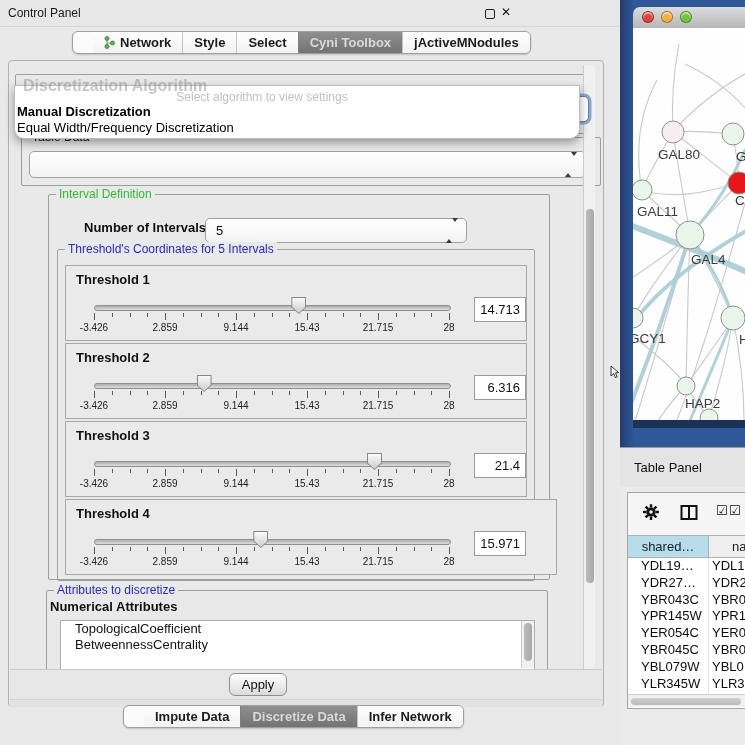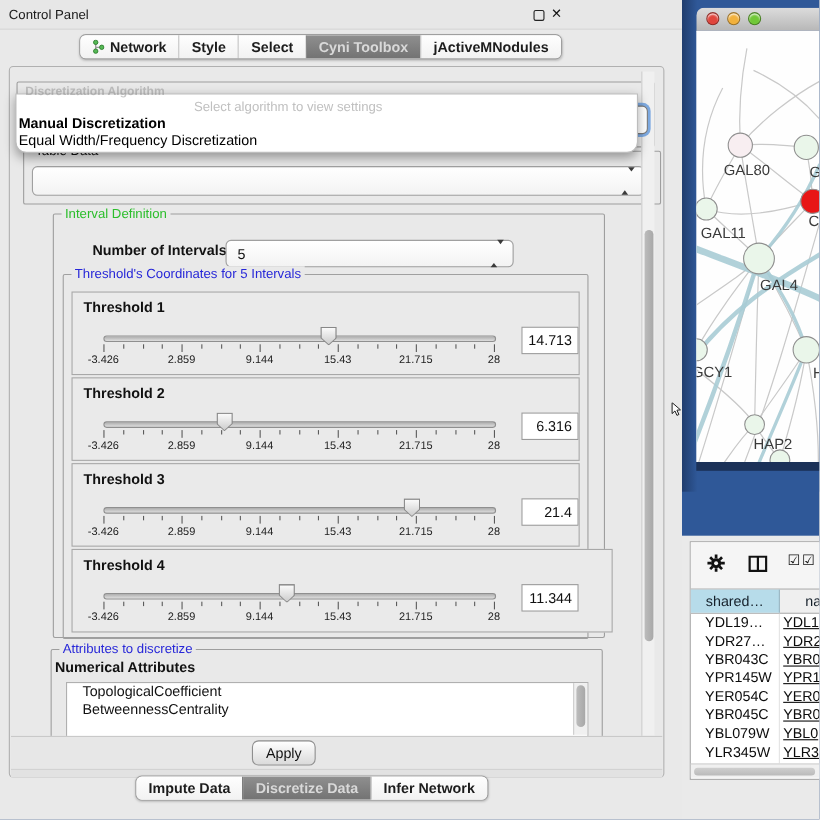--- a/index.html
+++ b/index.html
@@ -9,38 +9,38 @@
 
   
   #titlebar{position:absolute;left:0;top:0;width:620px;height:26px;background:#e7e7e7;border-bottom:1px solid #d6d6d6;}
   #titlebar .ttl{position:absolute;left:8px;top:0;line-height:26px;font-size:12px;color:#1a1a1a;}
   #float-icon{position:absolute;left:485px;top:9px;width:8px;height:8px;border:1.6px solid #222;border-radius:2px;}
   #close-icon{position:absolute;left:501px;top:5px;font-size:12px;font-weight:bold;color:#111;}
 
   
   .tabbar{position:absolute;display:flex;border:1px solid #9f9f9f;border-radius:6px;overflow:hidden;background:#fbfbfb;box-shadow:0 1px 2px rgba(0,0,0,0.18);}
   .tab{padding:0 11px;height:21px;line-height:21px;font-size:13px;font-weight:600;color:#1c1c1c;border-left:1px solid #c4c4c4;background:linear-gradient(#fefefe,#f2f2f2);display:flex;align-items:center;gap:5px;white-space:nowrap;}
-  .tab:first-child{border-left:none;}
+  .tab:first-child{border-left:none;margin-left:20px;}
   .tab.active{background:linear-gradient(#8f8f8f,#737373);color:#d9d9d9;border-left-color:#7e7e7e;}
 
   
   #main-panel{position:absolute;left:8px;top:60px;width:594px;height:645px;border:1px solid #b0b0b0;border-radius:4px;background:#e9e9e9;}
   .group{position:absolute;border:1px solid #9e9e9e;border-radius:2px;}
   .gtitle{position:absolute;top:-8px;left:7px;background:#e9e9e9;padding:0 3px;font-size:12px;line-height:15px;color:#111;white-space:nowrap;}
 
   .combo{position:absolute;background:linear-gradient(#ffffff,#f3f3f3);border:1px solid #a0a0a0;border-radius:5px;color:#111;}
   .combo .ctext{position:absolute;left:10px;top:0;bottom:0;display:flex;align-items:center;font-size:13px;}
   .stepper{position:absolute;right:8px;top:50%;transform:translateY(-50%);}
   .arr-up{width:0;height:0;border-left:3.5px solid transparent;border-right:3.5px solid transparent;border-bottom:4.5px solid #3a3a3a;margin-bottom:2.5px;}
   .arr-dn{width:0;height:0;border-left:3.5px solid transparent;border-right:3.5px solid transparent;border-top:4.5px solid #3a3a3a;}
 
   
   #algo-combo-ghost{position:absolute;left:200px;top:35px;width:378px;height:24px;border:1px solid #7a7a7a;border-radius:5px;background:#fff;box-shadow:0 0 0 2.5px rgba(106,158,222,0.85);z-index:1;}
   #algo-popup{position:absolute;left:5px;top:24px;width:564px;height:52px;background:#fff;border:1px solid #bdbdbd;border-radius:0 0 10px 10px;box-shadow:0 4px 10px rgba(0,0,0,0.35);z-index:5;}
-  #algo-ghost-title{position:absolute;left:8px;top:-9px;font-size:11px;font-weight:bold;color:rgba(130,130,130,0.45);z-index:6;white-space:nowrap;}
+  #algo-ghost-title{position:absolute;left:8px;top:-9px;font-size:16px;font-weight:bold;color:rgba(130,130,130,0.45);z-index:6;white-space:nowrap;}
   #algo-hint{position:absolute;left:40px;right:110px;top:4px;text-align:center;font-size:12px;color:#c0c0c0;}
   .algo-opt{position:absolute;left:2px;font-size:13px;color:#000;white-space:nowrap;}
 
   
   .thr-panel{position:absolute;left:7px;width:460px;height:74px;border:1px solid #a8a8a8;background:#eaeaea;}
   .thr-label{position:absolute;left:10px;top:6px;font-size:13px;font-weight:bold;color:#111;}
   .track{position:absolute;left:28px;top:39px;width:355px;height:4px;background:linear-gradient(#aeaeae,#dedede);border:1px solid #8f8f8f;border-radius:3px;}
   .thumb{position:absolute;top:31px;width:15px;height:17px;clip-path:polygon(0 0,100% 0,100% 60%,50% 100%,0 60%);background:#878787;}
   .thumb:before{content:"";position:absolute;left:1px;top:1px;right:1px;bottom:1px;clip-path:polygon(0 0,100% 0,100% 60%,50% 100%,0 60%);background:linear-gradient(#fbfbfb,#cccccc);}
   .tick{position:absolute;width:1px;background:#5a5a5a;top:47px;}
@@ -67,21 +67,21 @@
   #table-panel-bar .ttl{position:absolute;left:14px;top:0;line-height:40px;font-size:13px;color:#111;}
   #table-bg{position:absolute;left:620px;top:487px;width:125px;height:258px;background:#eaeaea;}
   #table-card{position:absolute;left:627px;top:492px;width:118px;height:215px;background:#fff;border:1px solid #a6a6a6;box-sizing:content-box;}
   #tp-toolbar{position:absolute;left:0;top:0;width:118px;height:42px;background:#f5f5f5;}
   #tp-header{position:absolute;left:0;top:42px;width:118px;height:23px;background:#efefef;border-top:1px solid #b0b0b0;border-bottom:1px solid #b0b0b0;box-sizing:border-box;}
   #tp-h1{position:absolute;left:0;top:0;width:80px;height:21px;background:#b7dcea;border-right:1px solid #9ab5c1;line-height:21px;text-align:center;font-size:13px;color:#15202a;}
   #tp-h2{position:absolute;left:104px;top:0;height:21px;line-height:21px;font-size:13px;color:#15202a;}
   #tp-rows{position:absolute;left:0;top:65px;width:118px;height:136px;overflow:hidden;}
   .tp-row{position:relative;height:16.8px;font-size:13px;color:#0c0c0c;}
   .tp-c1{position:absolute;left:13px;top:0;line-height:16.8px;white-space:nowrap;}
-  .tp-c2{position:absolute;left:84px;top:0;line-height:16.8px;white-space:nowrap;text-decoration:underline;}
+  .tp-c2{position:absolute;left:84px;top:0;line-height:16.8px;white-space:nowrap;}
   #tp-coldiv{position:absolute;left:80px;top:65px;width:1px;height:136px;background:#e3e3e3;}
   #tp-hscroll{position:absolute;left:0;top:201px;width:118px;height:13px;background:#f0f0f0;border-top:1px solid #cfcfcf;box-sizing:border-box;}
   #tp-hthumb{position:absolute;left:3px;top:2.5px;width:110px;height:7px;border-radius:4px;background:linear-gradient(#cfcfcf,#bababa);}
 
   .chk{font-family:"DejaVu Sans",sans-serif;font-size:13px;color:#111;}
   svg text{font-family:"Liberation Sans","DejaVu Sans",sans-serif;}
 </style>
 </head>
 <body>
 
@@ -276,21 +276,21 @@
               <div class="tick" style="left: 347.5px; height: 4px;"></div>
               <div class="tick" style="left: 365.25px; height: 4px;"></div>
               <div class="tick" style="left: 383px; height: 7px;"></div>
               <span class="scale-lab" style="left: 28px;">-3.426</span>
               <span class="scale-lab" style="left: 99px;">2.859</span>
               <span class="scale-lab" style="left: 170px;">9.144</span>
               <span class="scale-lab" style="left: 241px;">15.43</span>
               <span class="scale-lab" style="left: 312px;">21.715</span>
               <span class="scale-lab" style="left: 383px;">28</span>
               <div class="thumb" style="left: 187.35px;"></div>
-              <div class="valbox">11.344</div>
+              <div class="valbox">15.971</div>
             </div>
           </div>
       </div>
     </div>
 
     <div class="group" style="left:37px;top:529px;width:500px;height:79px;">
       <span class="gtitle" style="color: rgb(39, 39, 216);">Attributes to discretize</span>
       <span style="position:absolute;left:3px;top:8px;font-size:13px;font-weight:bold;color:#111;">Numerical Attributes</span>
       <div id="attr-list">
         <div id="attr-items">
@@ -377,20 +377,23 @@
           <text x="102" y="177" font-size="13.5" fill="#3a3a3a">C</text>
           <text x="4" y="188" font-size="13.5" fill="#3a3a3a">GAL11</text>
           <text x="58" y="236" font-size="13.5" fill="#3a3a3a">GAL4</text>
           <text x="-4" y="315" font-size="13.5" fill="#3a3a3a">GCY1</text>
           <text x="106" y="316" font-size="13.5" fill="#3a3a3a">H</text>
           <text x="52" y="380" font-size="13.5" fill="#3a3a3a">HAP2</text>
         </svg></div>
   </div>
   <div id="net-shadow"></div>
 
+  <div id="table-panel-bar">
+    <span class="ttl">Table Panel</span>
+  </div>
   <div id="table-bg"></div>
   <div id="table-card">
     <div id="tp-toolbar">
       <span style="position:absolute;left:14px;top:10px;">
         <svg width="18" height="18" viewBox="0 0 16 16">
             <g stroke="#111" stroke-width="2.2">
               <path d="M8 1v3M8 12v3M1 8h3M12 8h3M3.2 3.2l2.1 2.1M10.7 10.7l2.1 2.1M12.8 3.2l-2.1 2.1M5.3 10.7l-2.1 2.1"></path>
             </g>
             <circle cx="8" cy="8" r="4.1" fill="#111"></circle>
             <circle cx="8" cy="8" r="1.6" fill="#f5f5f5"></circle>

